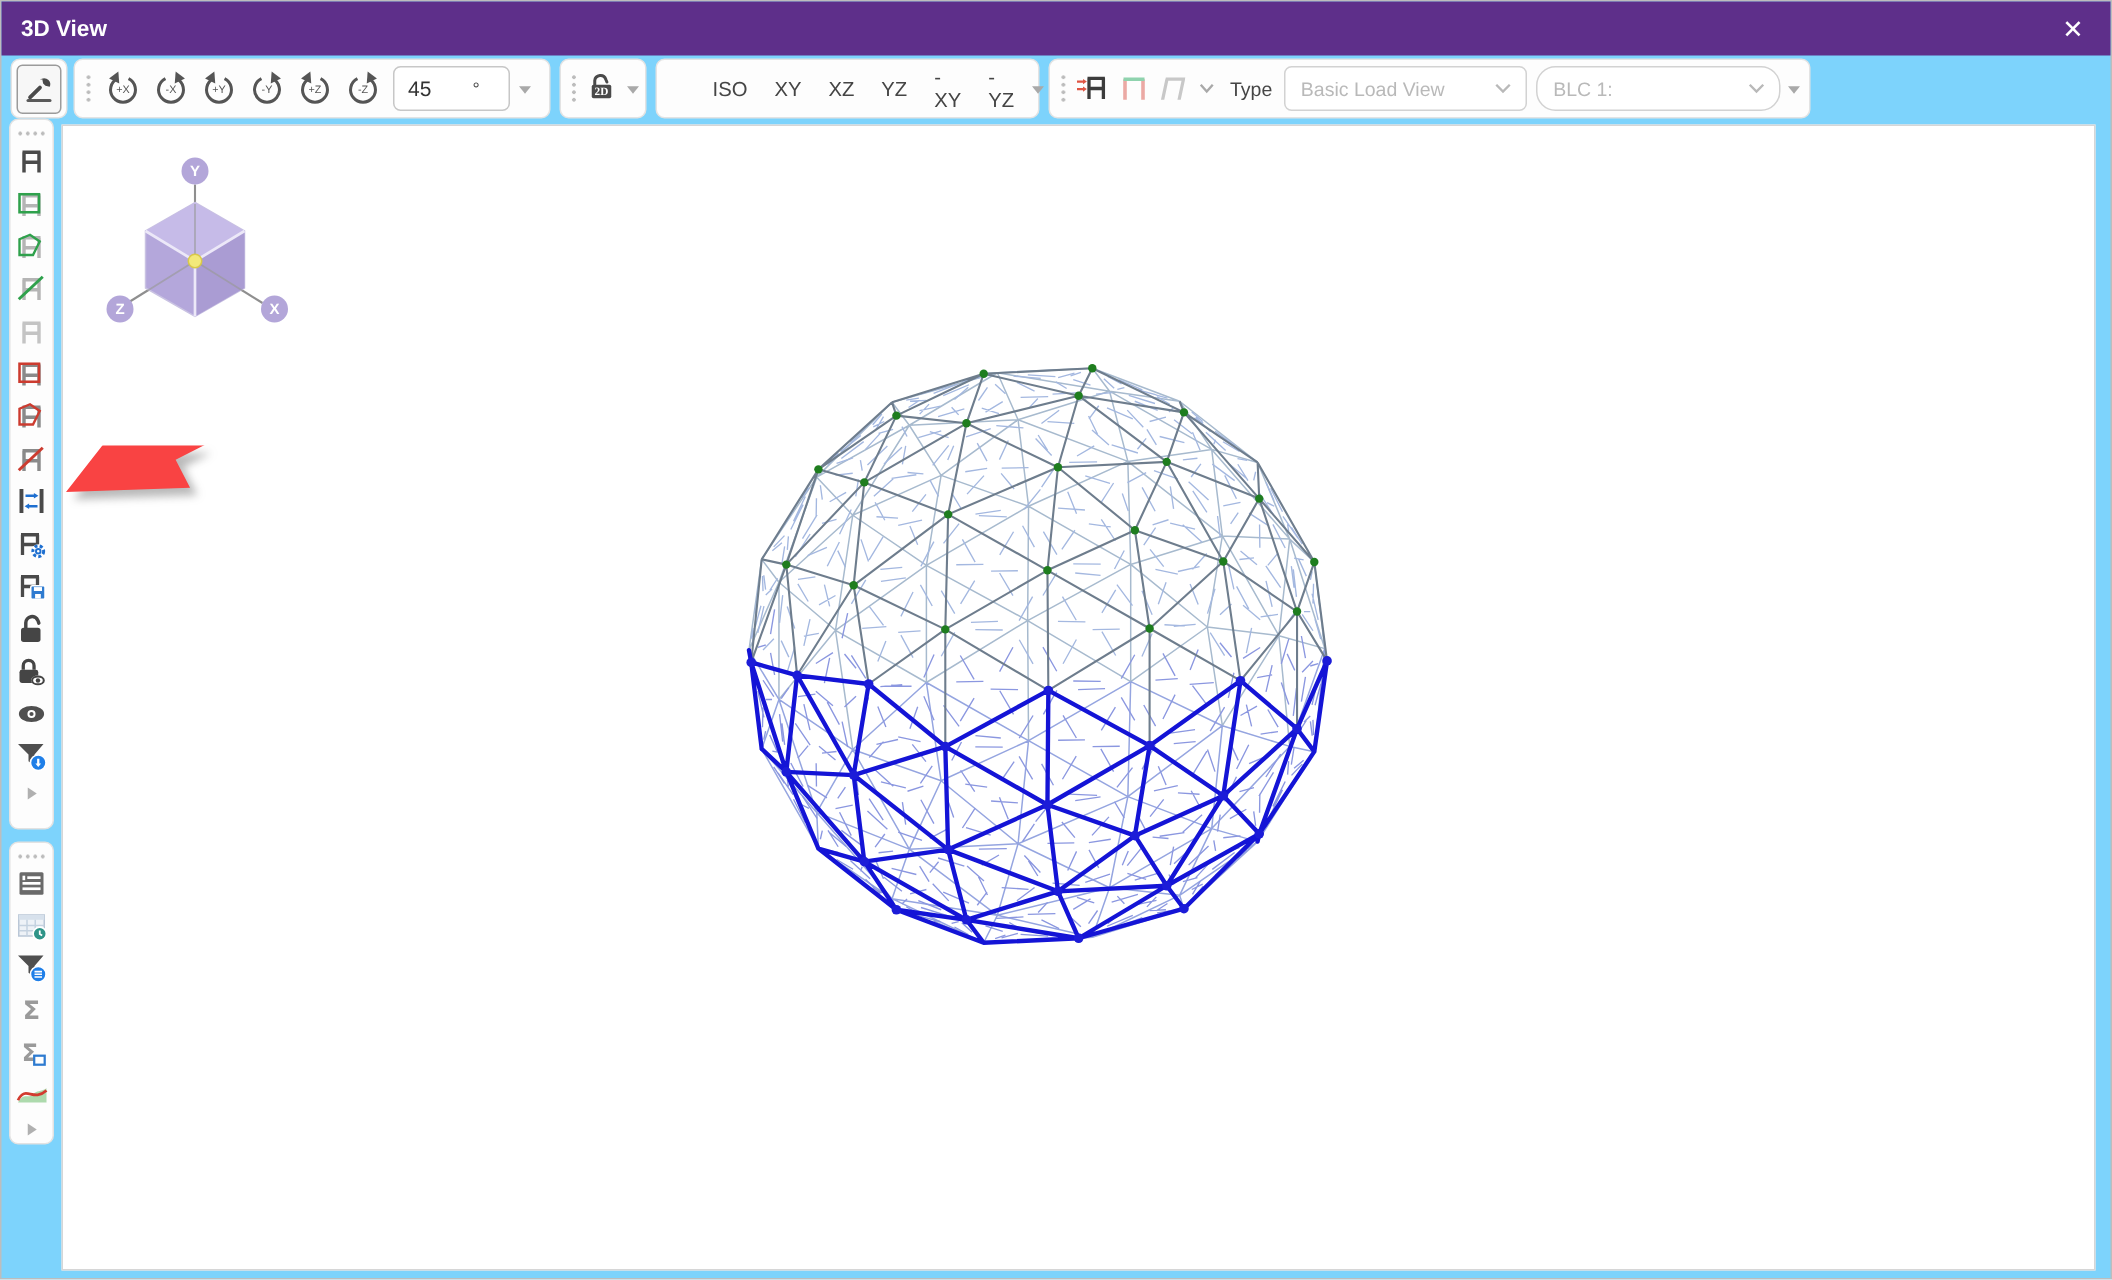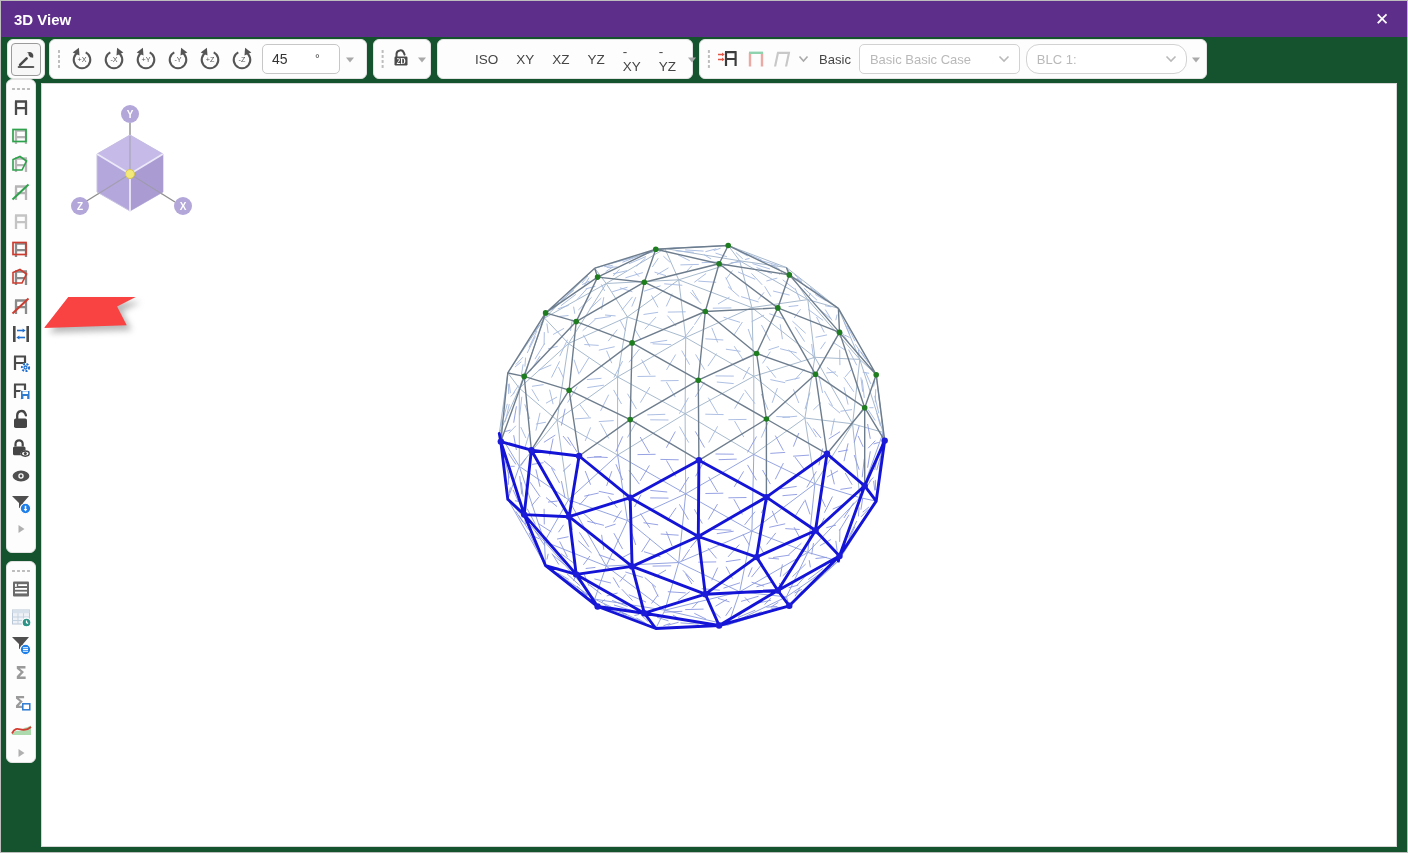--- a/index.html
+++ b/index.html
@@ -1,18 +1,18 @@
 <!DOCTYPE html>
 <html><head>
 <meta charset="utf-8">
 <style>
   * { margin:0; padding:0; box-sizing:border-box; }
   html,body { width:1408px; height:853px; overflow:hidden;
     font-family:"Liberation Sans", sans-serif; background:#f2f2f2; }
-  .window { position:relative; width:1408px; height:853px; background:#14532d;
+  .window { position:relative; width:1408px; height:853px; background:#7dd3fc;
     border:1px solid #bdbdbd; }
 
   
   .titlebar { position:absolute; left:0; top:0; width:100%; height:36px;
     background:#5e2f8a; display:flex; align-items:center; }
   .titlebar .title { color:#fff; font-size:15px; font-weight:700; padding-left:13px; }
   .close-btn { position:absolute; right:8px; top:0; width:34px; height:36px;
     display:flex; align-items:center; justify-content:center; color:#fff;
     font-size:17px; font-weight:300; cursor:pointer; }
 
@@ -191,23 +191,23 @@
           <g transform="skewX(-12) translate(3,0)">
             <path d="M5,18.5 V4.8 M16,18.5 V4.8 M4,4.8 H17" stroke="#c8c8c8" stroke-width="2.2" fill="none"></path>
           </g>
         </svg>
       </div>
       <div class="drop-tri">
         <svg width="11" height="8" viewBox="0 0 11 8">
           <polyline points="1.5,1.5 5.5,6 9.5,1.5" fill="none" stroke="#a9a9a9" stroke-width="1.6"></polyline>
           </svg>
       </div>
-      <span class="type-label">Basic</span>
+      <span class="type-label">Type</span>
       <div class="combo" style="width:168px;">
-        <span class="ph">Basic Basic Case</span>
+        <span class="ph">Basic Load View</span>
         <svg width="12" height="8" viewBox="0 0 12 8">
           <polyline points="1.5,1.5 6,6 10.5,1.5" fill="none" stroke="#b9b9b9" stroke-width="1.6"></polyline>
           </svg>
       </div>
       <div class="combo" style="width:168px; margin-left:6px;border-radius:13px;">
         <span class="ph">BLC 1:</span>
         <svg width="12" height="8" viewBox="0 0 12 8">
           <polyline points="1.5,1.5 6,6 10.5,1.5" fill="none" stroke="#b9b9b9" stroke-width="1.6"></polyline>
           </svg>
       </div>

